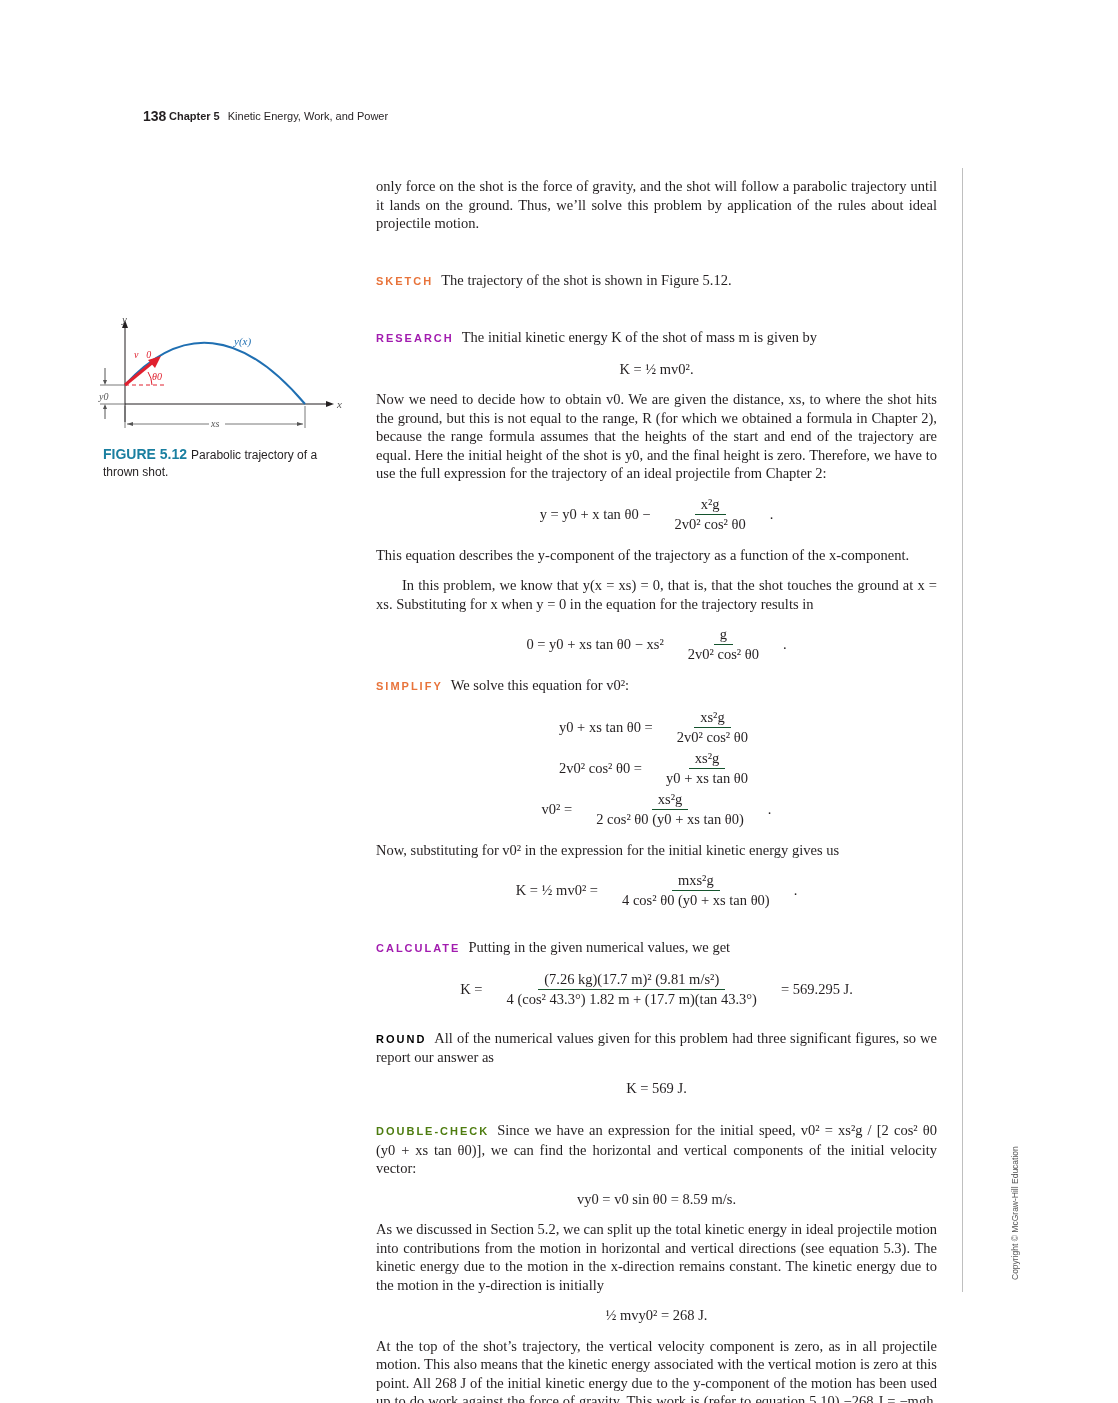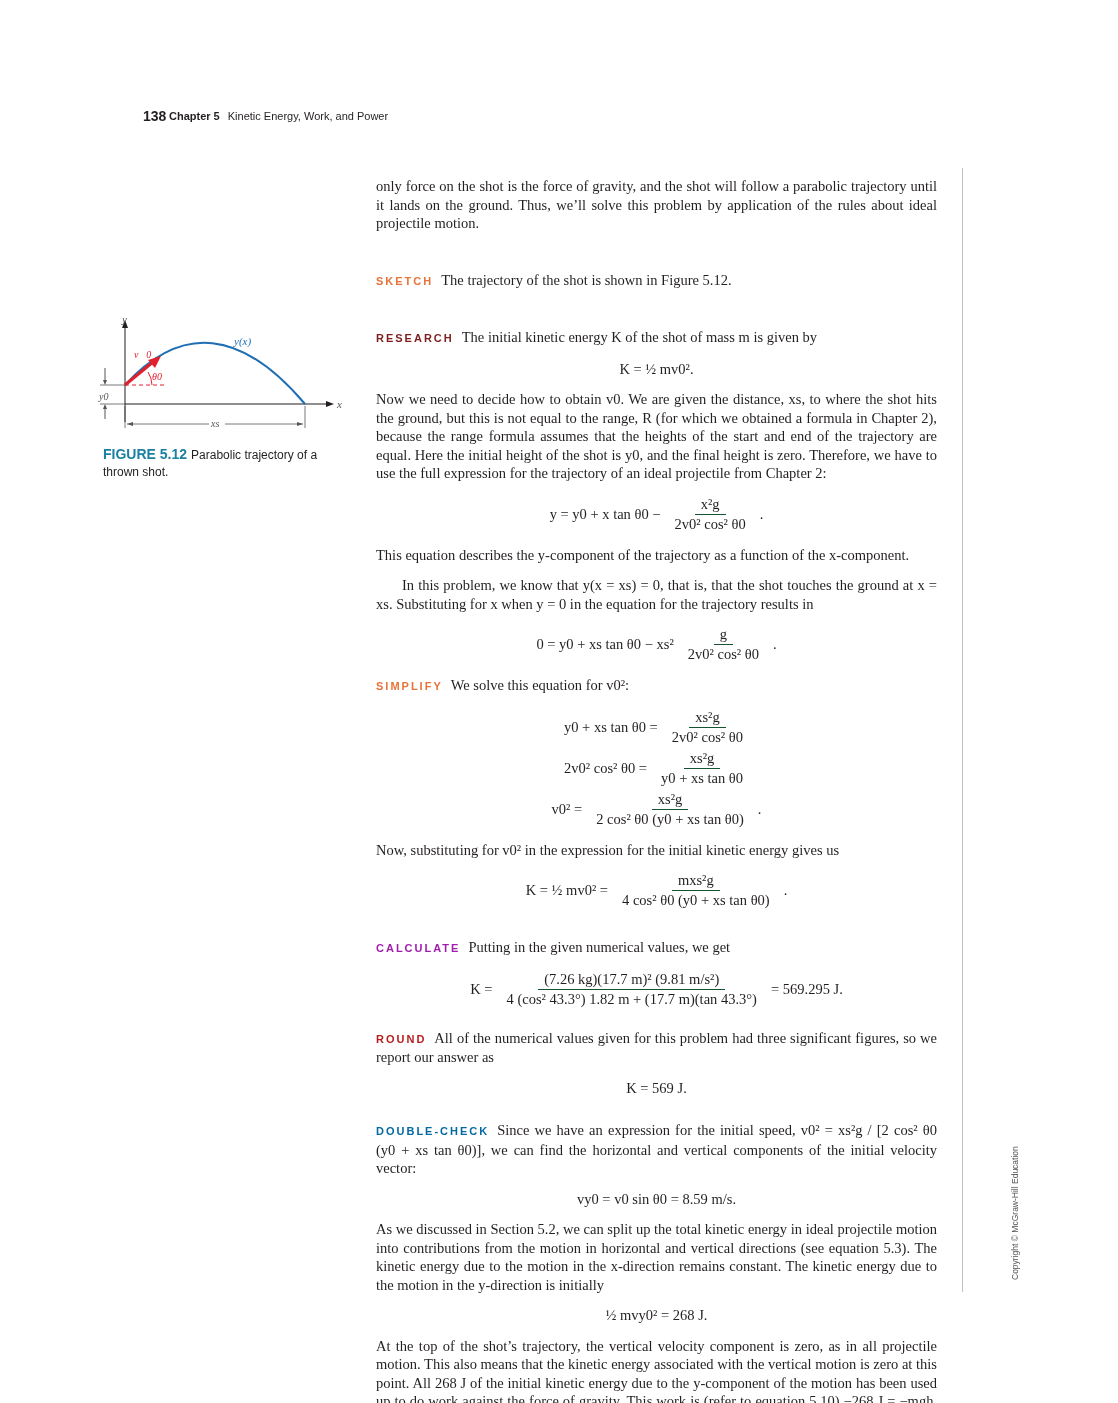--- a/index.html
+++ b/index.html
@@ -13,21 +13,21 @@
   #copyright{position:absolute;left:1010px;top:1130px;width:150px;height:14px;font-size:8.5px;color:#555;
     transform-origin:0 0;transform:rotate(-90deg) translate(-150px,0);white-space:nowrap;}
   #figure{position:absolute;left:96px;top:314px;width:250px;height:120px;}
   #figcap{position:absolute;left:103px;top:446px;width:230px;font-size:12px;line-height:17px;}
   #figcap .lab{color:#1a7fa0;font-weight:bold;font-size:14px;margin-right:4px;}
   #main{position:absolute;left:364px;top:165px;width:585px;font-size:14.5px;line-height:18.5px;}
   .p{margin:12px;text-align:justify;}
   .gap{height:14px;}
   .head{color:#e8733a;font-weight:bold;letter-spacing:2px;font-family:"Liberation Sans","DejaVu Sans",sans-serif;font-size:11px;margin-right:8px;}
   .eq{text-align:center;margin:2px 0;font-style:normal;white-space:nowrap;}
-  .eqtbl{display:inline-flex;align-items:center;gap:8px;vertical-align:middle;}
+  .eqtbl{display:inline-flex;align-items:center;gap:18px;vertical-align:middle;}
   .frac{display:inline-flex;flex-direction:column;align-items:center;vertical-align:middle;}
   .frac .num{padding:0 6px;border-bottom:1px solid #14532d;line-height:19px;}
   .frac .den{padding:0 6px;line-height:19px;}
   .indent{text-indent:26px;}
 </style>
 </head>
 <body>
 
 <div id="pagenum" class="sans">138</div>
 <div id="chap" class="sans"><b>Chapter 5</b><span>Kinetic Energy, Work, and Power</span></div>
@@ -78,21 +78,21 @@
 
 <div id="figcap" class="sans">
   <span class="lab">FIGURE 5.12</span><span>Parabolic trajectory of a thrown shot.</span>
 </div>
 
 <div id="main" class="serif">
   <p class="p">only force on the shot is the force of gravity, and the shot will follow a parabolic trajectory until it lands on the ground. Thus, we’ll solve this problem by application of the rules about ideal projectile motion.</p>
   <div class="gap"></div>
   <p class="p"><span class="head" style="color: rgb(232, 115, 58);">SKETCH</span><span>The trajectory of the shot is shown in Figure 5.12.</span></p>
   <div class="gap"></div>
-  <p class="p"><span class="head" style="color: #7f1d1d;">RESEARCH</span><span>The initial kinetic energy K of the shot of mass m is given by</span></p>
+  <p class="p"><span class="head" style="color: #a21caf;">RESEARCH</span><span>The initial kinetic energy K of the shot of mass m is given by</span></p>
   <div class="eq">K = ½ mv0².</div>
   <p class="p">Now we need to decide how to obtain v0. We are given the distance, xs, to where the shot hits the ground, but this is not equal to the range, R (for which we obtained a formula in Chapter 2), because the range formula assumes that the heights of the start and end of the trajectory are equal. Here the initial height of the shot is y0, and the final height is zero. Therefore, we have to use the full expression for the trajectory of an ideal projectile from Chapter 2:</p>
   <div class="eq"><span class="eqtbl">
     <span>y = y0 + x tan θ0 −</span>
     <span class="frac">
           <span class="num">x²g</span>
           <span class="den">2v0² cos² θ0</span>
         </span>.
   </span></div>
   <p class="p">This equation describes the y-component of the trajectory as a function of the x-component.</p>
@@ -138,24 +138,24 @@
   <p class="p"><span class="head" style="color: #a21caf;">CALCULATE</span><span>Putting in the given numerical values, we get</span></p>
   <div class="eq"><span class="eqtbl">
     <span>K =</span>
     <span class="frac">
           <span class="num">(7.26 kg)(17.7 m)² (9.81 m/s²)</span>
           <span class="den">4 (cos² 43.3°) 1.82 m + (17.7 m)(tan 43.3°)</span>
         </span>
     <span>= 569.295 J.</span>
   </span></div>
   <div class="gap" style="height:6px"></div>
-  <p class="p"><span class="head" style="color: #b91c1c;">ROUND</span><span>All of the numerical values given for this problem had three significant figures, so we report our answer as</span></p>
+  <p class="p"><span class="head" style="color: #000000;">ROUND</span><span>All of the numerical values given for this problem had three significant figures, so we report our answer as</span></p>
   <div class="eq">K = 569 J.</div>
   <div class="gap" style="height:10px"></div>
-  <p class="p"><span class="head" style="color: #0369a1;">DOUBLE-CHECK</span><span>Since we have an expression for the initial speed, v0² = xs²g / [2 cos² θ0 (y0 + xs tan θ0)], we can find the horizontal and vertical components of the initial velocity vector:</span></p>
+  <p class="p"><span class="head" style="color: #4d7c0f;">DOUBLE-CHECK</span><span>Since we have an expression for the initial speed, v0² = xs²g / [2 cos² θ0 (y0 + xs tan θ0)], we can find the horizontal and vertical components of the initial velocity vector:</span></p>
   <div class="eq">vy0 = v0 sin θ0 = 8.59 m/s.</div>
   <p class="p">As we discussed in Section 5.2, we can split up the total kinetic energy in ideal projectile motion into contributions from the motion in horizontal and vertical directions (see equation 5.3). The kinetic energy due to the motion in the x-direction remains constant. The kinetic energy due to the motion in the y-direction is initially</p>
   <div class="eq" style="margin:0 0">½ mvy0² = 268 J.</div>
   <p class="p">At the top of the shot’s trajectory, the vertical velocity component is zero, as in all projectile motion. This also means that the kinetic energy associated with the vertical motion is zero at this point. All 268 J of the initial kinetic energy due to the y-component of the motion has been used up to do work against the force of gravity. This work is (refer to equation 5.10) −268 J = −mgh, where h = ymax − y0 is the maximum height of the trajectory. We thus find the value of h:</p>
   <div class="eq"><span class="eqtbl">
     <span>h =</span>
     <span class="frac">
           <span class="num">268 J</span>
           <span class="den">mg</span>
         </span>

